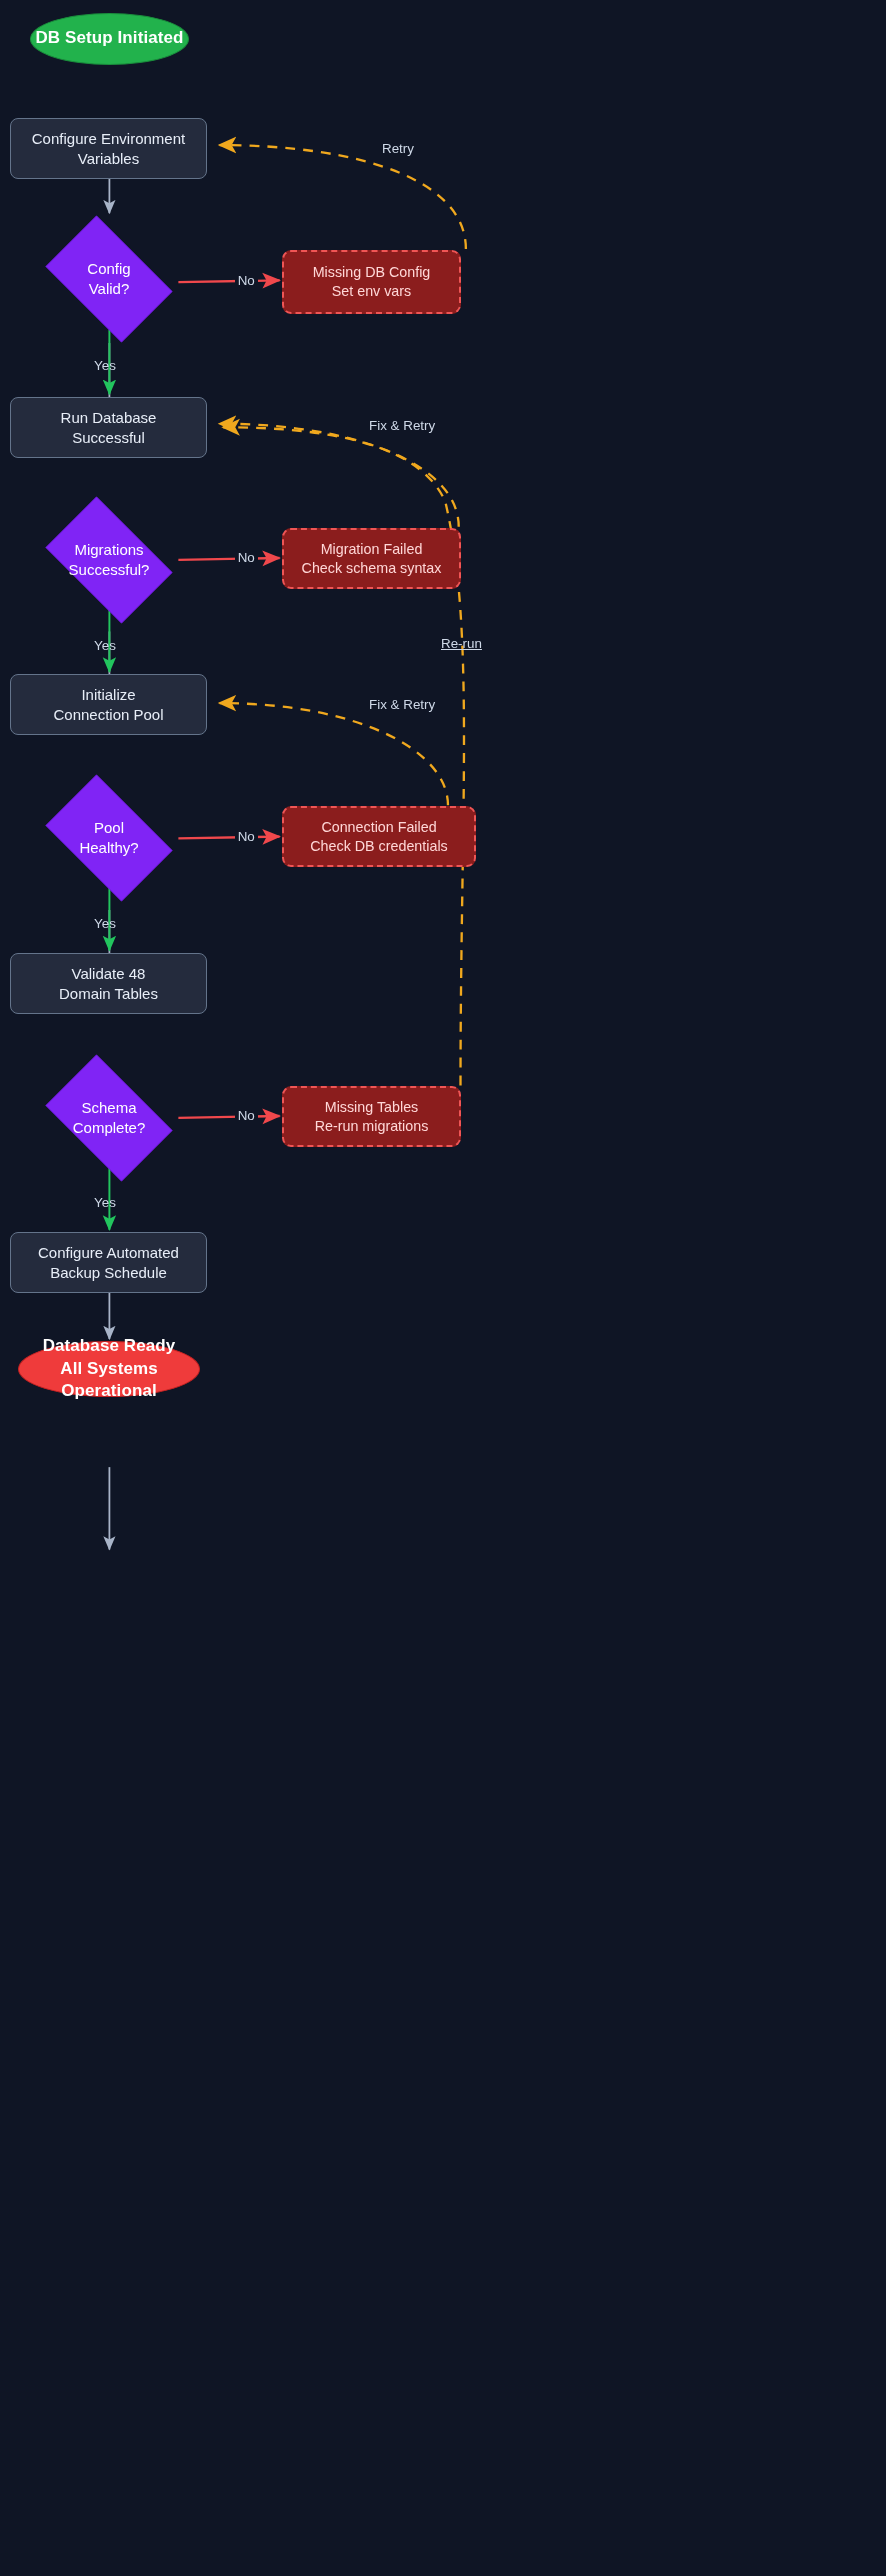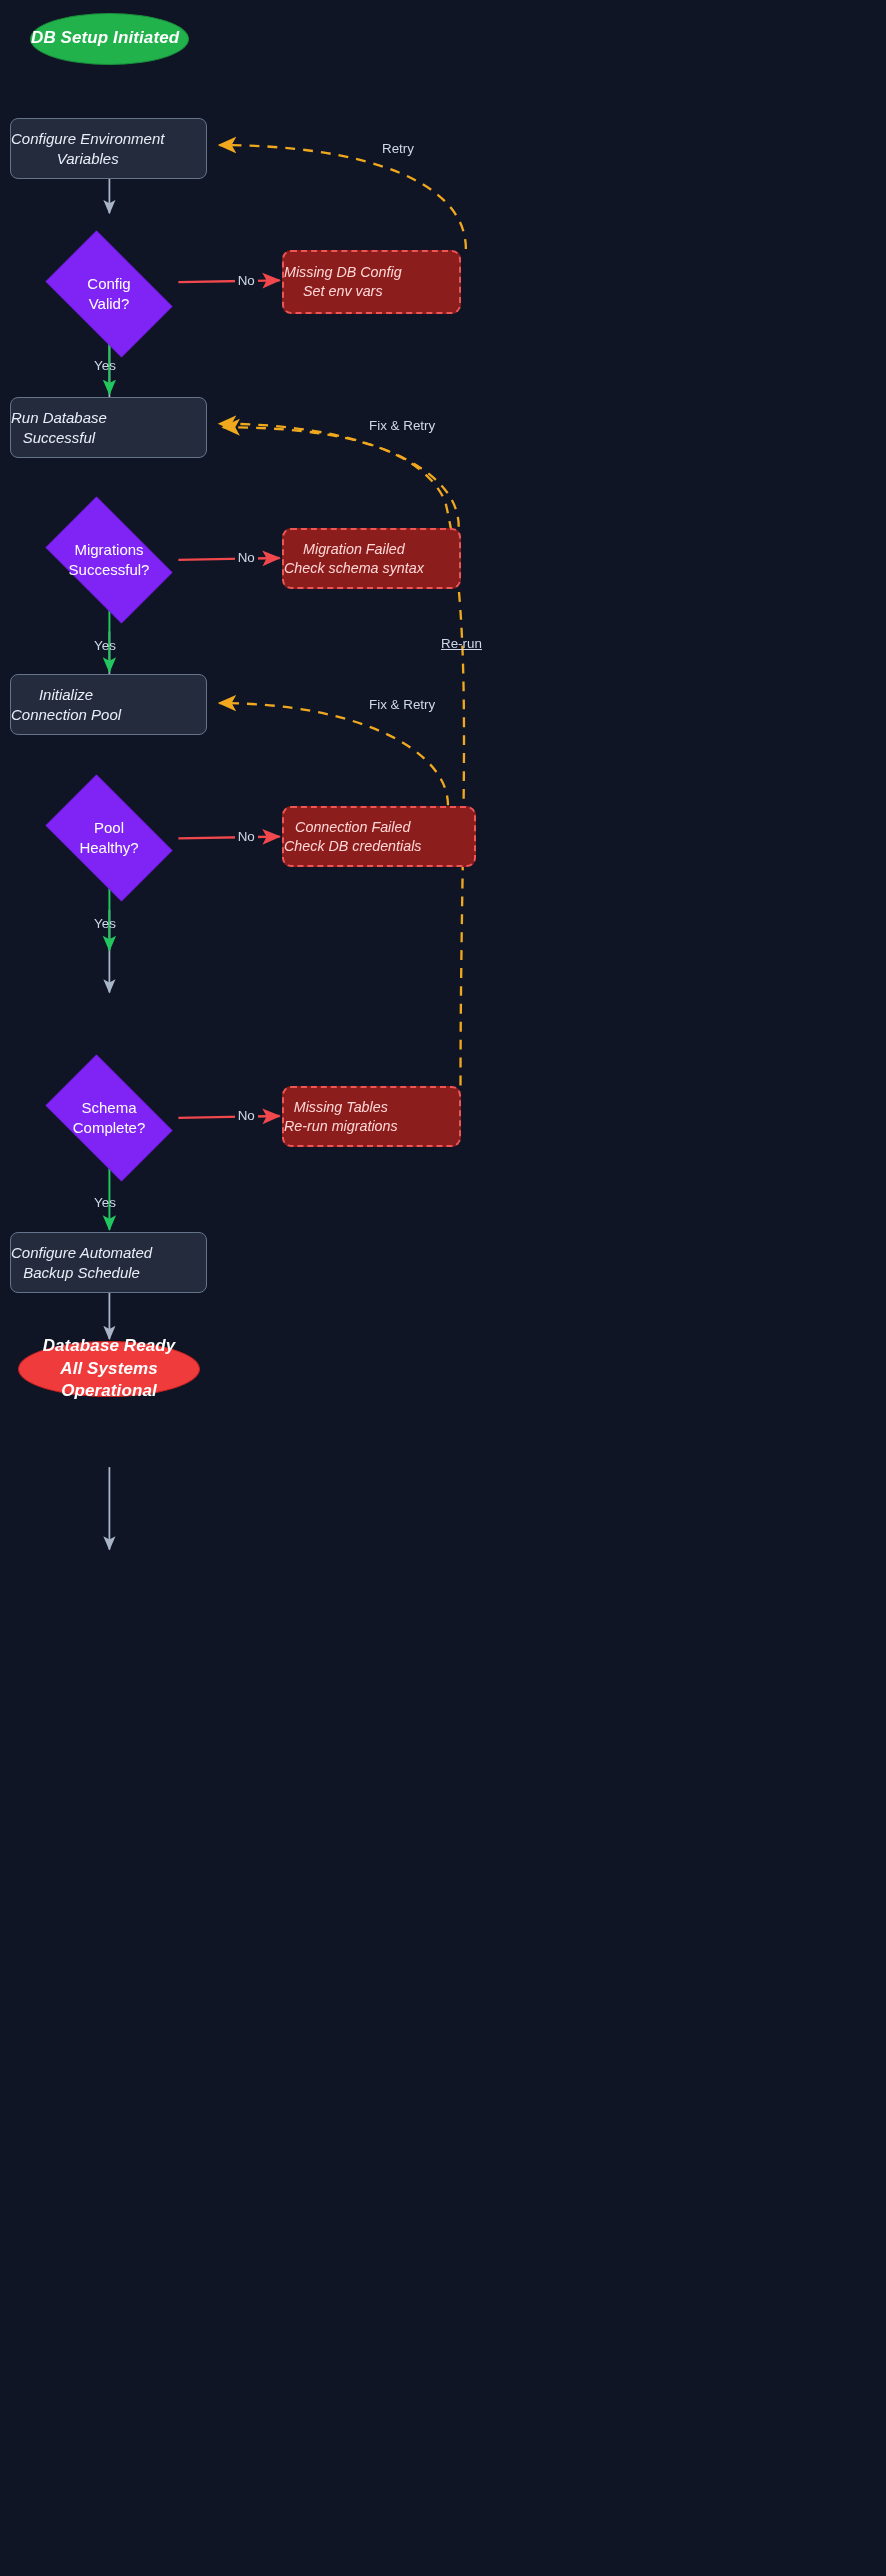--- a/index.html
+++ b/index.html
@@ -25,24 +25,24 @@
     position: absolute;
     left: 0; top: 0;
     width: 887px;
     height: 2576px;
     pointer-events: none;
   }
   .node {
     position: absolute;
     display: flex;
     align-items: center;
+    justify-content: center;
     text-align: center;
     line-height: 1.32;
     white-space: pre-line;
-    font-style: italic;
   }
 
   
   .term {
     border-radius: 50%;
     font-weight: bold;
     font-size: 17px;
     letter-spacing: 0.1px;
   }
   .term-start {
@@ -174,21 +174,21 @@
 
   <div class="node term term-start" style="left:30px; top:12.5px; width:159px; height:52px;">
     <span>DB Setup Initiated</span>
   </div>
 
   <div class="node proc" style="left:10px; top:118px; width:197px; height:61px;">
     <span>Configure Environment
 Variables</span>
   </div>
 
-  <div class="dec-wrap" style="left:33px; top:243px; width:152px; height:102px;">
+  <div class="dec-wrap" style="left:33px; top:228px; width:152px; height:102px;">
     <div class="dec-shape"></div>
     <div class="dec-label">Config
 Valid?</div>
   </div>
 
   <div class="node err" style="left:282px; top:250px; width:179px; height:64px;">
     <span>Missing DB Config
 Set env vars</span>
   </div>
 
@@ -217,20 +217,24 @@
     <div class="dec-shape"></div>
     <div class="dec-label">Pool
 Healthy?</div>
   </div>
 
   <div class="node err" style="left:282px; top:806px; width:194px; height:61px;">
     <span>Connection Failed
 Check DB credentials</span>
   </div>
 
+  <div class="node proc" style="left:10px; top:953px; width:197px; height:61px;">
+    <span>Validate 48
+Domain Tables</span>
+  </div>
 
   <div class="dec-wrap" style="left:33px; top:1067px; width:152px; height:102px;">
     <div class="dec-shape"></div>
     <div class="dec-label">Schema
 Complete?</div>
   </div>
 
   <div class="node err" style="left:282px; top:1086px; width:179px; height:61px;">
     <span>Missing Tables
 Re-run migrations</span>

